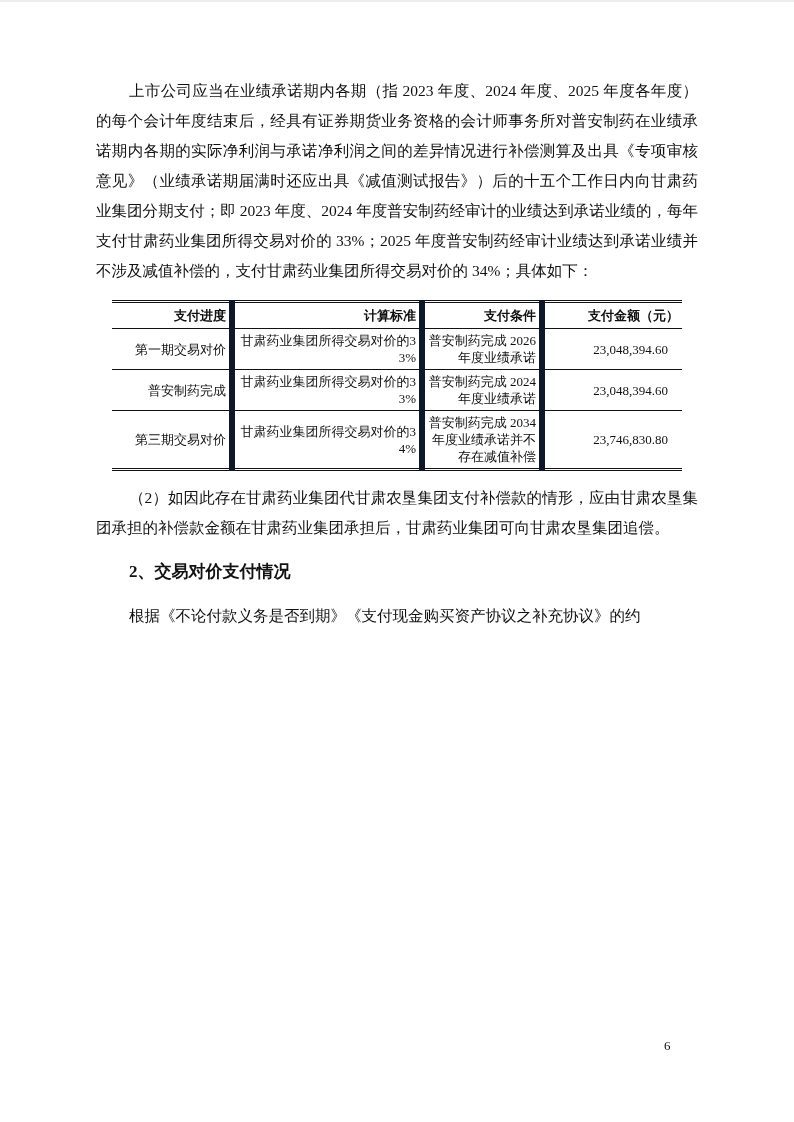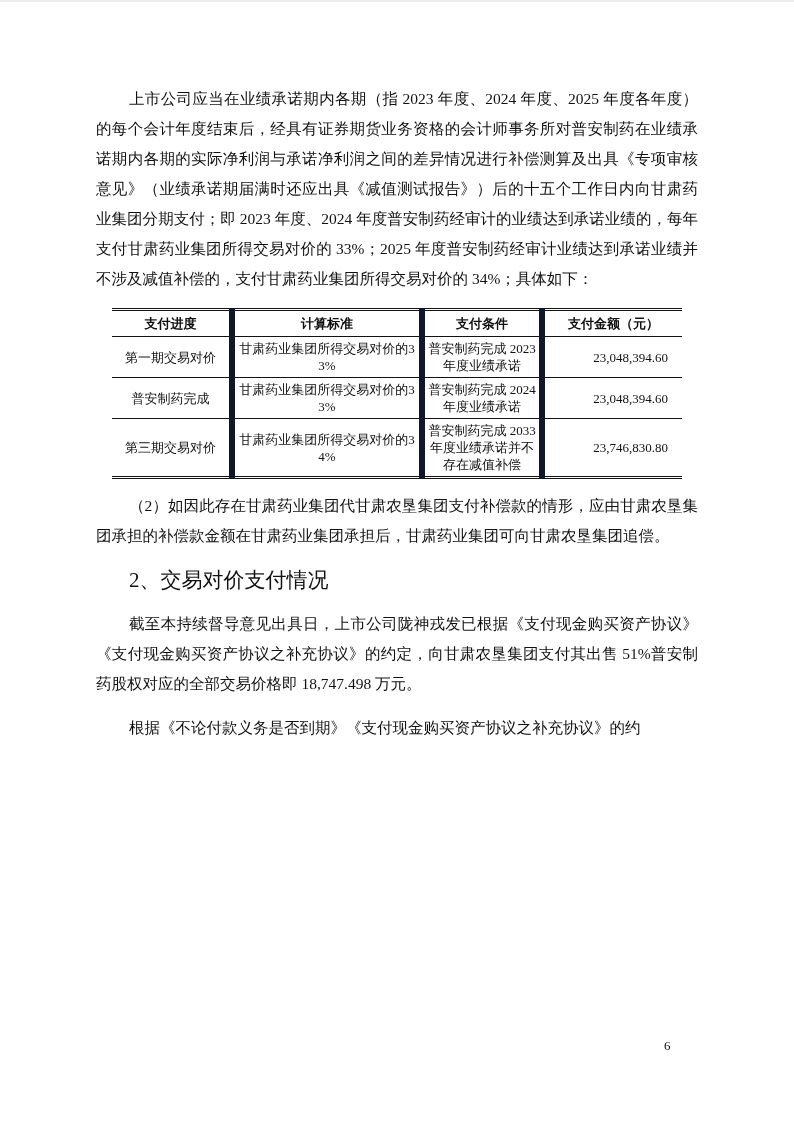--- a/index.html
+++ b/index.html
@@ -13,50 +13,51 @@
     font-family: "Liberation Serif", "DejaVu Serif", serif;
     overflow: hidden;
   }
   .edge-top {
     position: absolute; top: 0; left: 0; right: 0; height: 2px;
     background: #ededed;
   }
   .content {
     position: absolute;
     left: 96px;
-    top: 84px;
+    top: 76px;
     width: 602px;
   }
   .para {
     margin: 0 0 14px 0;
     font-size: 15.5px;
     line-height: 30px;
     text-align: justify;
     text-indent: 33px;
   }
   .section-heading {
     margin: 0 0 14px 0;
-    font-size: 21px;
+    font-size: 17px;
     line-height: 30px;
     text-indent: 33px;
+    font-weight: bold;
   }
   table.pay-table {
     width: 570px;
     margin: 3px auto 12px auto;
     border-collapse: collapse;
     table-layout: fixed;
     border-top: 3px double #111111;
     border-bottom: 3px double #111111;
     font-size: 13px;
     line-height: 17px;
   }
   .pay-table th, .pay-table td {
     border-bottom: 1px solid #111111;
     padding: 3px 3px;
-    text-align: center;
+    text-align: right;
     vertical-align: middle;
     word-break: break-all;
   }
   .pay-table th { font-weight: bold; padding: 4px 3px; }
   .pay-table th + th, .pay-table td + td { border-left: 6px solid #0f172a; }
   .pay-table tbody tr:last-child td { border-bottom: none; }
   .pay-table td.amount { text-align: right; padding-right: 14px; }
   .page-num {
     position: absolute;
     left: 664px;
@@ -86,43 +87,42 @@
           <th>支付进度</th>
           <th>计算标准</th>
           <th>支付条件</th>
           <th>支付金额（元）</th>
         </tr>
       </thead>
       <tbody>
         <tr>
           <td>第一期交易对价</td>
           <td>甘肃药业集团所得交易对价的33%</td>
-          <td>普安制药完成 2023 年度业绩承诺</td>
+          <td>普安制药完成 2026 年度业绩承诺</td>
           <td class="amount">23,048,394.60</td>
         </tr>
         <tr>
           <td>普安制药完成</td>
           <td>甘肃药业集团所得交易对价的33%</td>
           <td>普安制药完成 2024 年度业绩承诺</td>
           <td class="amount">23,048,394.60</td>
         </tr>
         <tr>
           <td>第三期交易对价</td>
           <td>甘肃药业集团所得交易对价的34%</td>
-          <td>普安制药完成 2033 年度业绩承诺并不存在减值补偿</td>
+          <td>普安制药完成 2034 年度业绩承诺并不存在减值补偿</td>
           <td class="amount">23,746,830.80</td>
         </tr>
       </tbody>
     </table>
 
 
     <p class="para">（2）如因此存在甘肃药业集团代甘肃农垦集团支付补偿款的情形，应由甘肃农垦集团承担的补偿款金额在甘肃药业集团承担后，甘肃药业集团可向甘肃农垦集团追偿。</p>
 
     <p class="section-heading">2、交易对价支付情况</p>
 
-    <p class="para">截至本持续督导意见出具日，上市公司陇神戎发已根据《支付现金购买资产协议》《支付现金购买资产协议之补充协议》的约定，向甘肃农垦集团支付其出售 51%普安制药股权对应的全部交易价格即 18,747.498 万元。</p>
 
     <p class="para">根据《不论付款义务是否到期》《支付现金购买资产协议之补充协议》的约</p>
 
   </div>
 
   <div class="page-num">6</div>
 </div>
 
 </body></html>

